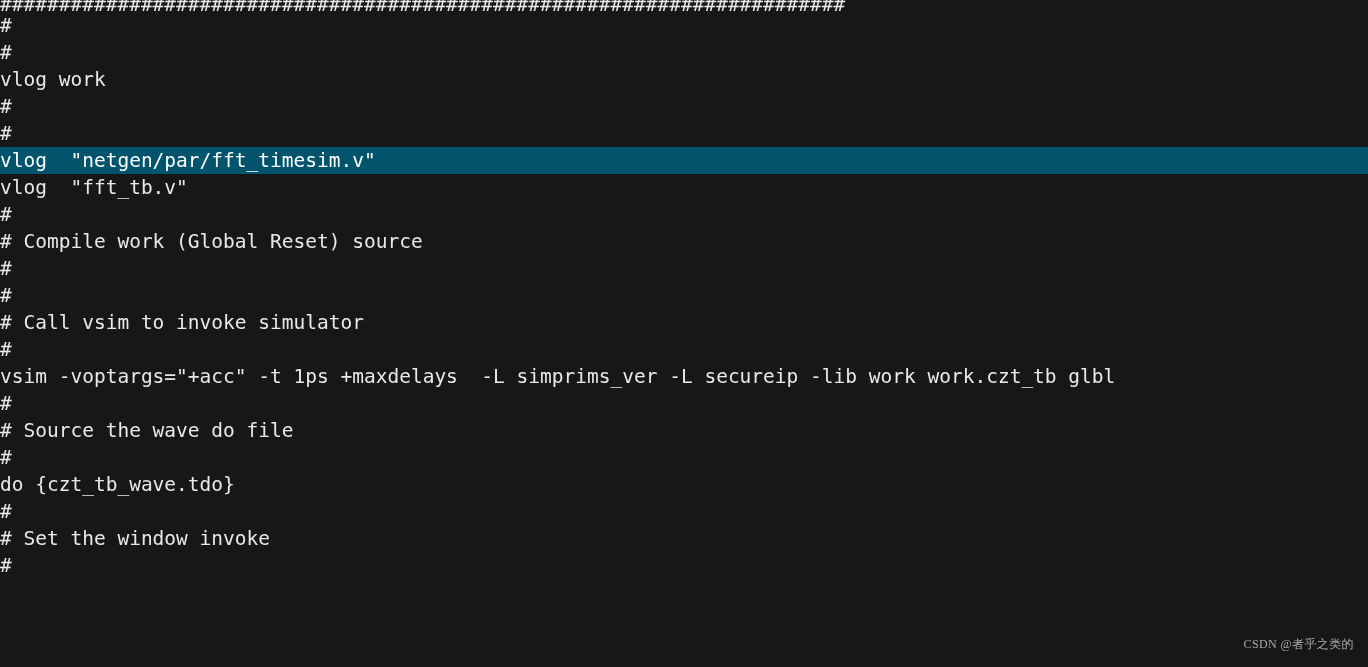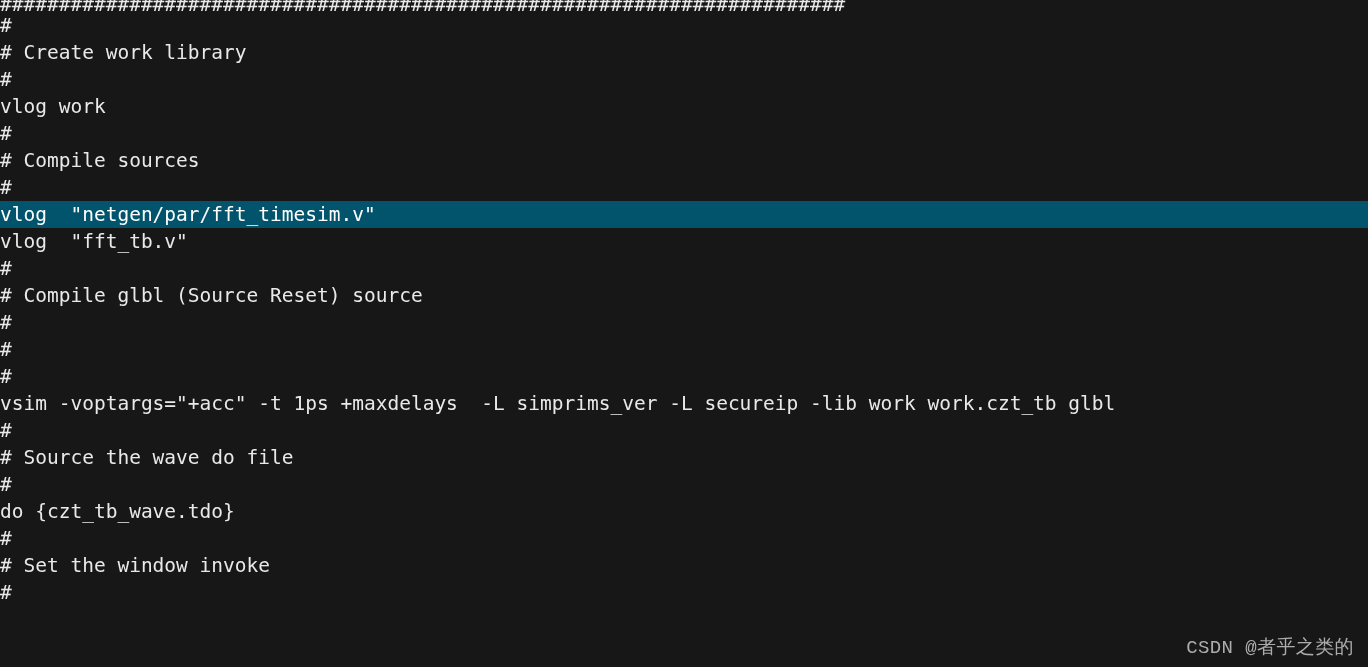--- a/index.html
+++ b/index.html
@@ -45,49 +45,48 @@
 
   .line.selected {
     background: #02546c;
     color: #ffffff;
     width: 1368px;
   }
 
   .watermark {
     position: absolute;
     right: 14px;
-    bottom: 7px;
-    font-family: Liberation Mono, monospace;
-    font-size: 19px;
+    bottom: 14px;
+    font-family: Liberation Serif, serif;
+    font-size: 12px;
     color: #b9b9b9;
     letter-spacing: 0.4px;
     white-space: pre;
     opacity: 0.92;
     pointer-events: none;
   }
 </style>
 </head>
 <body>
 
 <div id="transcript">
   <div id="lines">
       <div class="line clipped">########################################################################</div>
       <div class="line">#</div>
-      <div class="line"># Create work library</div>
       <div class="line">#</div>
       <div class="line">vlog work</div>
       <div class="line">#</div>
-      <div class="line"># Compile sources</div>
       <div class="line">#</div>
       <div class="line selected">vlog  "netgen/par/fft_timesim.v"</div>
       <div class="line">vlog  "fft_tb.v"</div>
       <div class="line">#</div>
-      <div class="line"># Compile glbl (Source Reset) source</div>
+      <div class="line"># Compile work (Global Reset) source</div>
       <div class="line">#</div>
       <div class="line">#</div>
+      <div class="line"># Call vsim to invoke simulator</div>
       <div class="line">#</div>
       <div class="line">vsim -voptargs="+acc" -t 1ps +maxdelays  -L simprims_ver -L secureip -lib work work.czt_tb glbl</div>
       <div class="line">#</div>
       <div class="line"># Source the wave do file</div>
       <div class="line">#</div>
       <div class="line">do {czt_tb_wave.tdo}</div>
       <div class="line">#</div>
       <div class="line"># Set the window invoke</div>
       <div class="line">#</div>
     </div>

